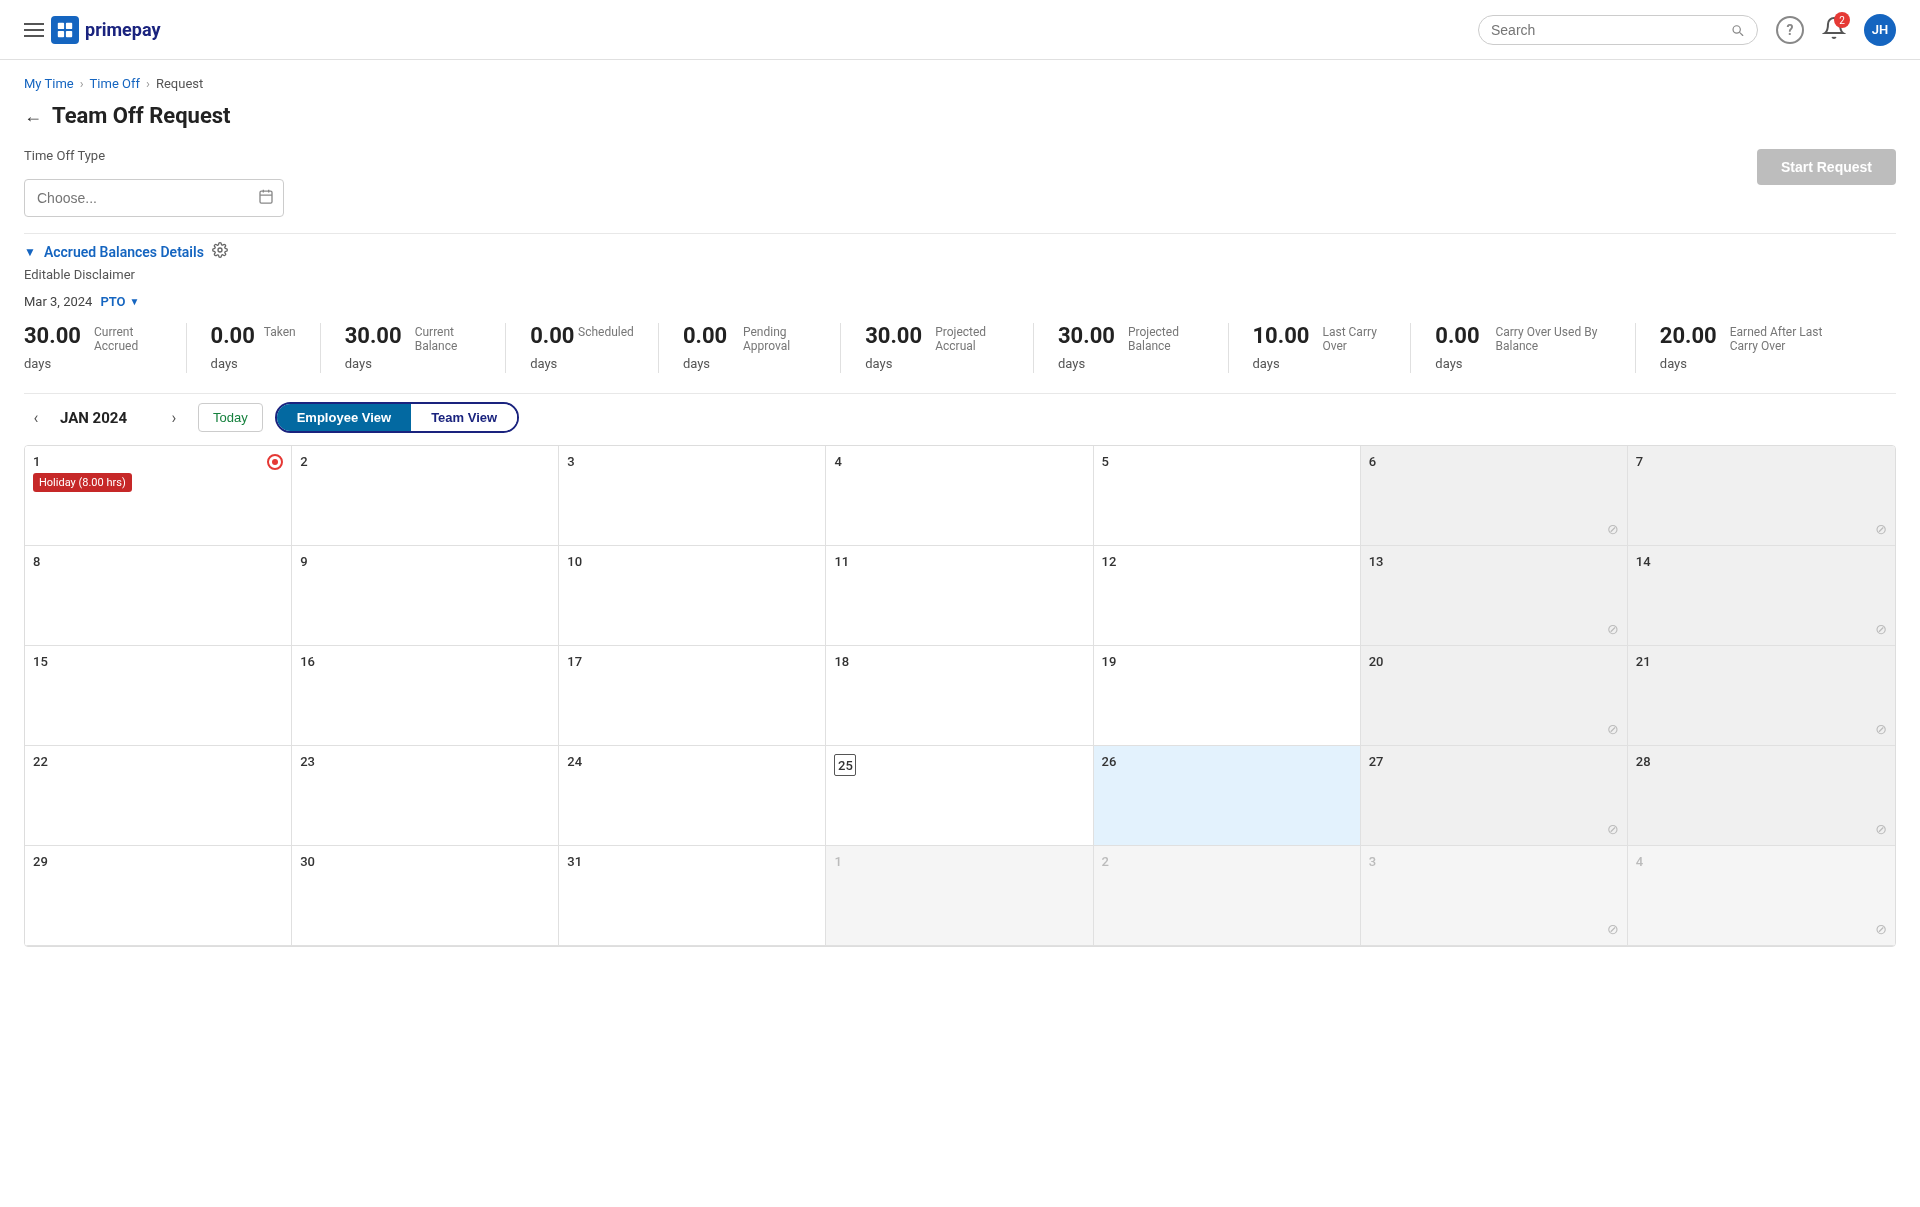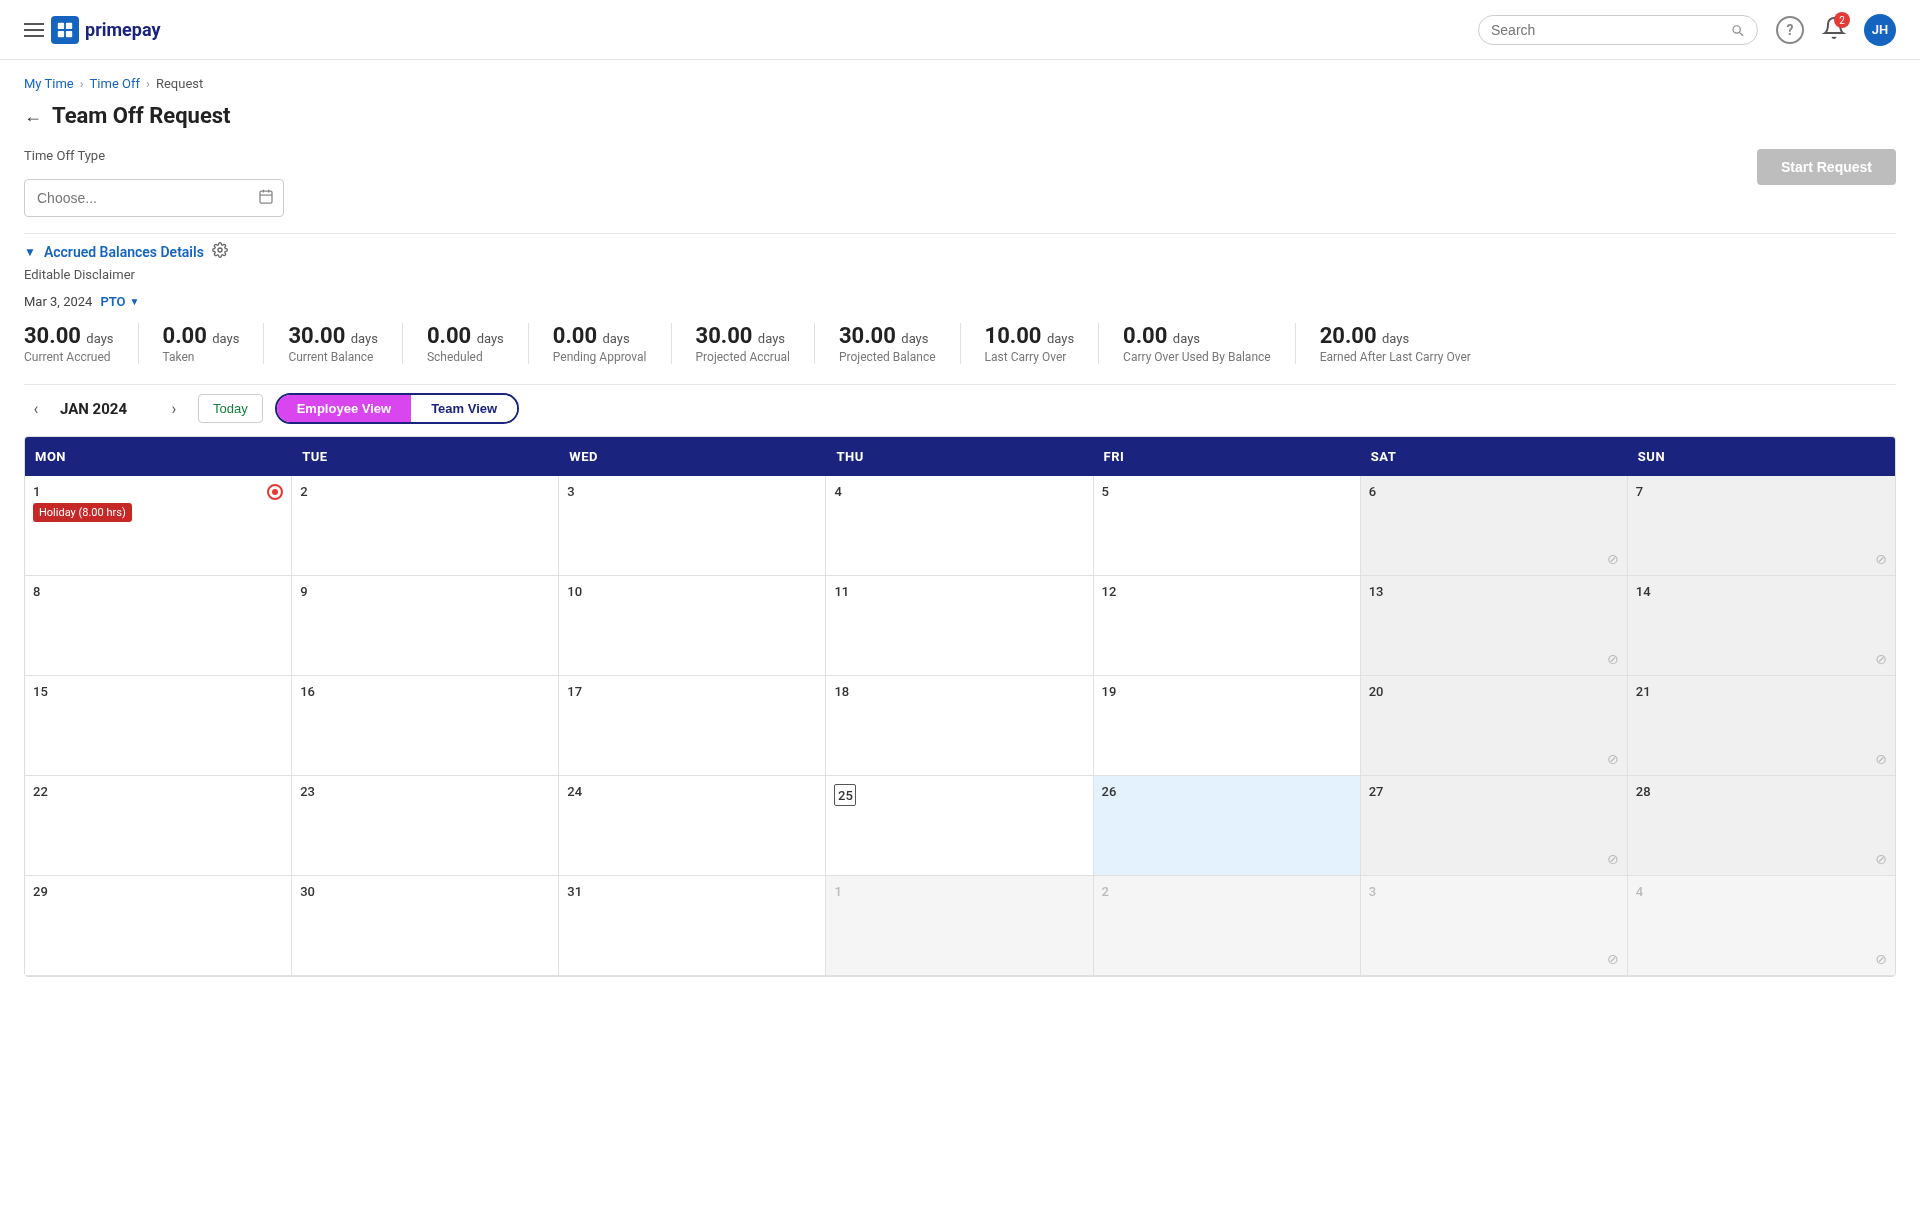--- a/index.html
+++ b/index.html
@@ -56,34 +56,34 @@
     .editable-disclaimer { font-size: 13px; color: #555; margin-bottom: 12px; }
     
     
     .date-pto-row { display: flex; align-items: flex-end; gap: 8px; margin-bottom: 14px; }
     .date-label { font-size: 13px; color: #444; }
     .pto-badge { display: flex; align-items: center; gap: 4px; font-size: 13px; color: #1565c0; font-weight: 600; cursor: pointer; }
     .pto-chevron { font-size: 10px; }
     
     
     .balance-stats { display: flex; align-items: center; gap: 0; margin-bottom: 20px; }
-    .stat-item { display: flex; flex-direction: column; padding-right: 24px; margin-right: 24px; border-right: 1px solid #e0e0e0; }
+    .stat-item { display: flex; flex-direction: row; padding-right: 24px; margin-right: 24px; border-right: 1px solid #e0e0e0; }
     .stat-item:last-child { border-right: none; }
     .stat-value { font-size: 22px; font-weight: 700; color: #222; }
     .stat-value span.unit { font-size: 13px; font-weight: 400; color: #555; }
     .stat-label { font-size: 12px; color: #777; margin-top: 2px; }
     
     
     .calendar-controls { display: flex; align-items: center; gap: 12px; margin-bottom: 12px; }
     .nav-arrow { cursor: pointer; color: #555; font-size: 16px; width: 24px; height: 24px; display: flex; align-items: center; justify-content: center; }
     .month-label { font-size: 15px; font-weight: 700; color: #222; min-width: 90px; }
     .today-btn { padding: 6px 14px; border: 1px solid #ccc; border-radius: 4px; background: #fff; cursor: pointer; font-size: 13px; color: #15803d; }
     .view-toggle { display: flex; border-radius: 20px; overflow: hidden; border: 2px solid #1a237e; }
     .view-btn { padding: 6px 20px; font-size: 13px; cursor: pointer; border: none; font-weight: 600; }
-    .view-btn.active { background: #d946ef; color: #fff; }
+    .view-btn.active { background: #0369a1; color: #fff; }
     .view-btn.inactive { background: #fff; color: #1a237e; }
     
     
     .calendar { border: 1px solid #ddd; border-radius: 4px; overflow: hidden; }
     .calendar-header { display: grid; grid-template-columns: repeat(7, 1fr); background: #1a237e; }
     .cal-header-cell { color: white; font-size: 13px; font-weight: 700; padding: 12px 10px; text-align: left; letter-spacing: 0.5px; }
     .calendar-body { display: grid; grid-template-columns: repeat(7, 1fr); }
     .cal-cell { border-right: 1px solid #e0e0e0; border-bottom: 1px solid #e0e0e0; min-height: 100px; padding: 8px; position: relative; background: #fff; }
     .cal-cell.weekend { background: #f0f0f0; }
     .cal-cell.other-month { background: #f5f5f5; }
@@ -245,29 +245,20 @@
     <span class="month-label">JAN 2024</span>
     <span class="nav-arrow">›</span>
     <button class="today-btn">Today</button>
     <div class="view-toggle">
       <button class="view-btn active">Employee View</button>
       <button class="view-btn inactive">Team View</button>
     </div>
   </div>
 
   <div class="calendar">
-    <div class="calendar-header" id="cal-header">
-        <div class="cal-header-cell">MON</div>
-        <div class="cal-header-cell">TUE</div>
-        <div class="cal-header-cell">WED</div>
-        <div class="cal-header-cell">THU</div>
-        <div class="cal-header-cell">FRI</div>
-        <div class="cal-header-cell">SAT</div>
-        <div class="cal-header-cell">SUN</div>
-      </div>
     <div class="calendar-body" id="cal-body">
         <div class="cal-cell"><div class="request-dot"></div><div class="cal-date">1</div><div class="holiday-badge">Holiday (8.00 hrs)</div></div>
         <div class="cal-cell">
           <div class="cal-date">2</div>
         </div>
         <div class="cal-cell">
           <div class="cal-date">3</div>
         </div>
         <div class="cal-cell">
           <div class="cal-date">4</div>

